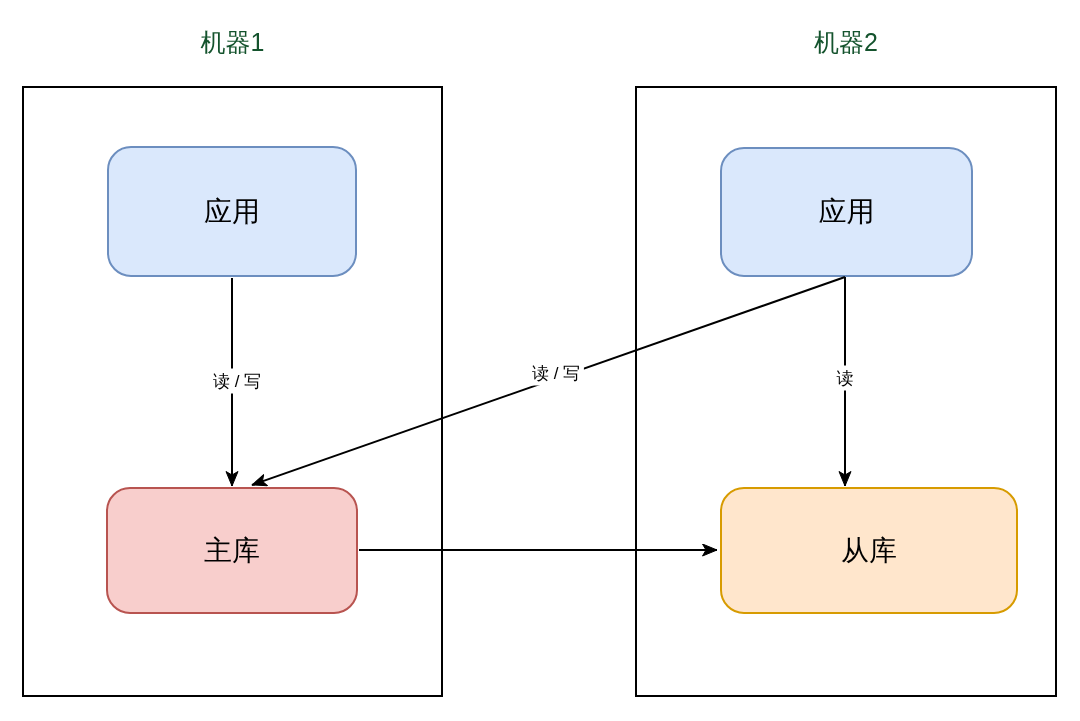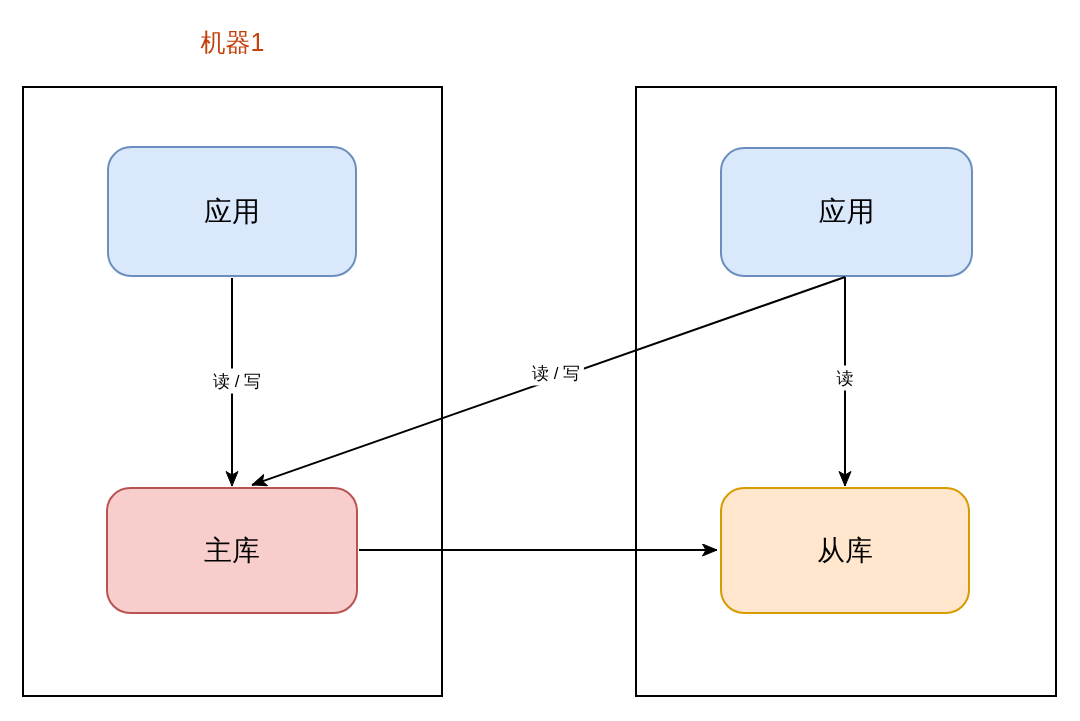--- a/index.html
+++ b/index.html
@@ -16,21 +16,21 @@
     overflow: hidden;
     color: #000000;
   }
   * { box-sizing: border-box; }
 
   .machine-title {
     position: absolute;
     text-align: center;
     font-size: 25px;
     line-height: 32px;
-    color: #c2410c;
+    color: #14532d;
   }
   .machine-rect {
     position: absolute;
     border: 2px solid #000000;
     background: transparent;
   }
   .node {
     position: absolute;
     display: flex;
     align-items: center;
@@ -70,34 +70,35 @@
     white-space: nowrap;
     color: #000000;
   }
 </style>
 </head>
 <body>
 
 <div id="canvas">
 
   <div class="machine-title" style="left:22px; top:26px; width:421px;">机器1</div>
+  <div class="machine-title" style="left:635px; top:26px; width:422px;">机器2</div>
 
   <div class="machine-rect" style="left:22px; top:86px; width:421px; height:611px;"></div>
   <div class="machine-rect" style="left:635px; top:86px; width:422px; height:611px;"></div>
 
   <div class="node node-app" style="left:107px; top:146px; width:250px; height:131px;">
     <span>应用</span>
   </div>
   <div class="node node-app" style="left:720px; top:147px; width:253px; height:130px;">
     <span>应用</span>
   </div>
   <div class="node node-master" style="left:106px; top:487px; width:252px; height:127px;">
     <span>主库</span>
   </div>
-  <div class="node node-slave" style="left:720px; top:487px; width:250px; height:127px;">
+  <div class="node node-slave" style="left:720px; top:487px; width:298px; height:127px;">
     <span>从库</span>
   </div>
 
   <svg id="edges" width="1080" height="721">
     <defs>
       <marker id="arrowhead" markerUnits="userSpaceOnUse" markerWidth="17" markerHeight="14" refX="15" refY="6.5" orient="auto">
         <path d="M0.5,0.5 L15,6.5 L0.5,12.5 L4,6.5 Z" fill="#000000" stroke="#000000" stroke-linejoin="round"></path>
       </marker>
     </defs>
     <line x1="232" y1="278" x2="232" y2="486" marker-end="url(#arrowhead)"></line>

